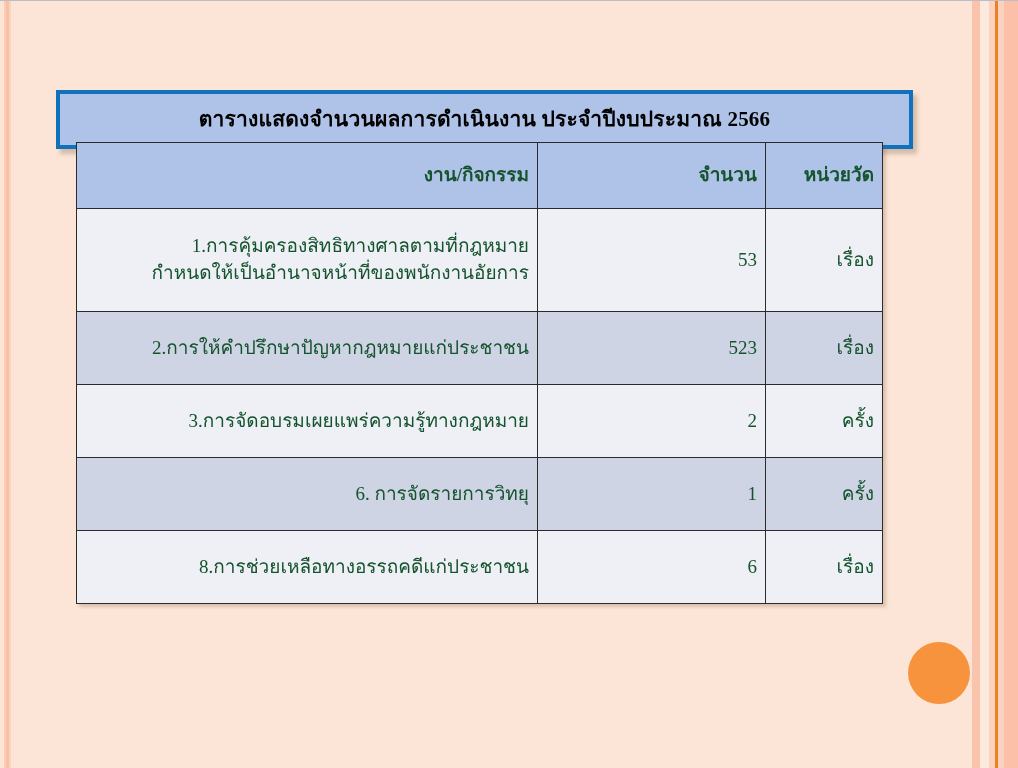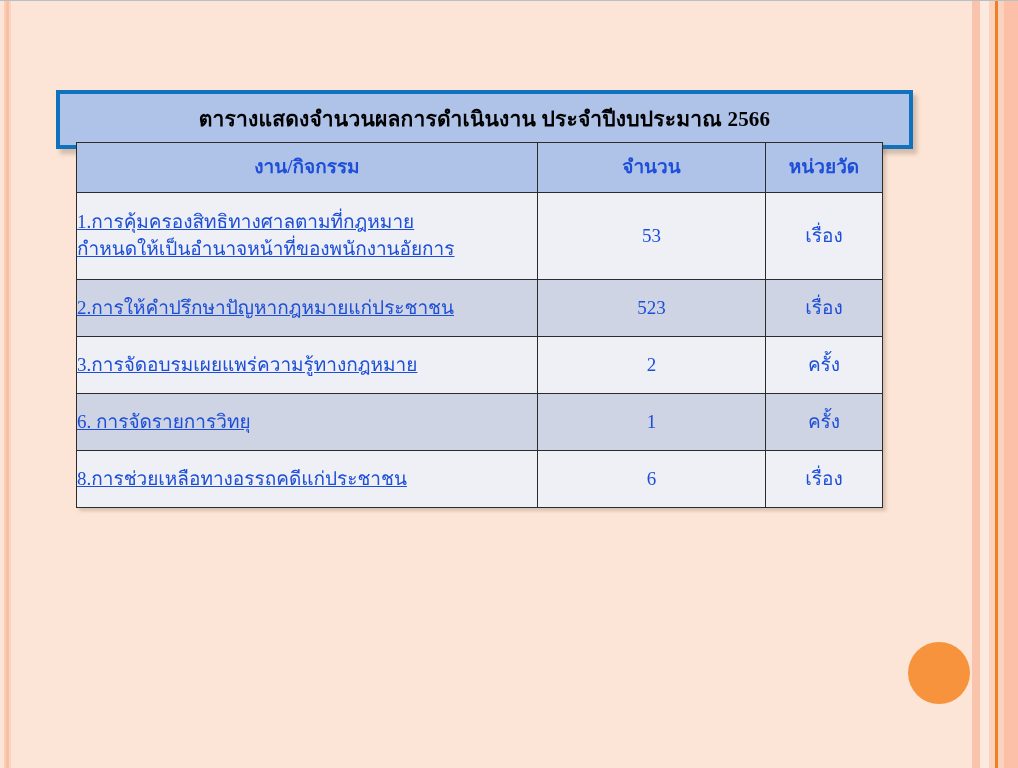--- a/index.html
+++ b/index.html
@@ -79,39 +79,39 @@
     table-layout: fixed;
     box-shadow: 3px 3px 3px rgba(120, 90, 70, 0.25);
   }
   #results-table col.c-activity { width: 461px; }
   #results-table col.c-amount   { width: 228px; }
   #results-table col.c-unit     { width: 117px; }
 
   #results-table th,
   #results-table td {
     border: 1px solid #2b2b2b;
-    padding: 0;
+    padding: 8px;
     vertical-align: middle;
-    color: #1d4ed8;
+    color: #14532d;
     font-size: 19px;
     line-height: 1.42;
+    text-align: right;
   }
 
   thead th {
     background: #afc2e8;
     text-align: center;
     font-weight: bold;
     height: 49px;
     font-size: 20px;
   }
 
   tbody td.cell-activity {
     text-align: left;
     padding: 6px 10px 6px 7px;
-    text-decoration: underline;
   }
   tbody td.cell-amount,
   tbody td.cell-unit {
     text-align: center;
   }
 
   tbody tr.row-plain td  { background: #eef0f5; }
   tbody tr.row-shaded td { background: #ced4e4; }
 
   tbody tr.row-tall td { height: 86px; }

